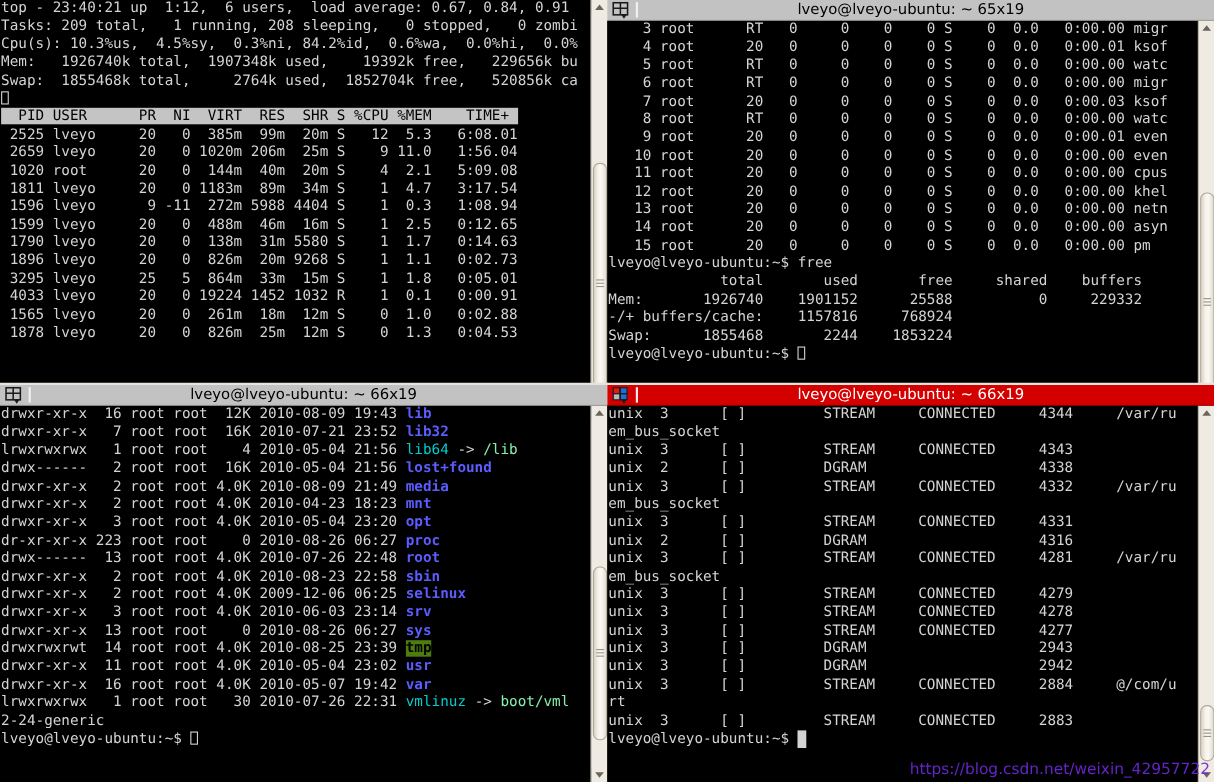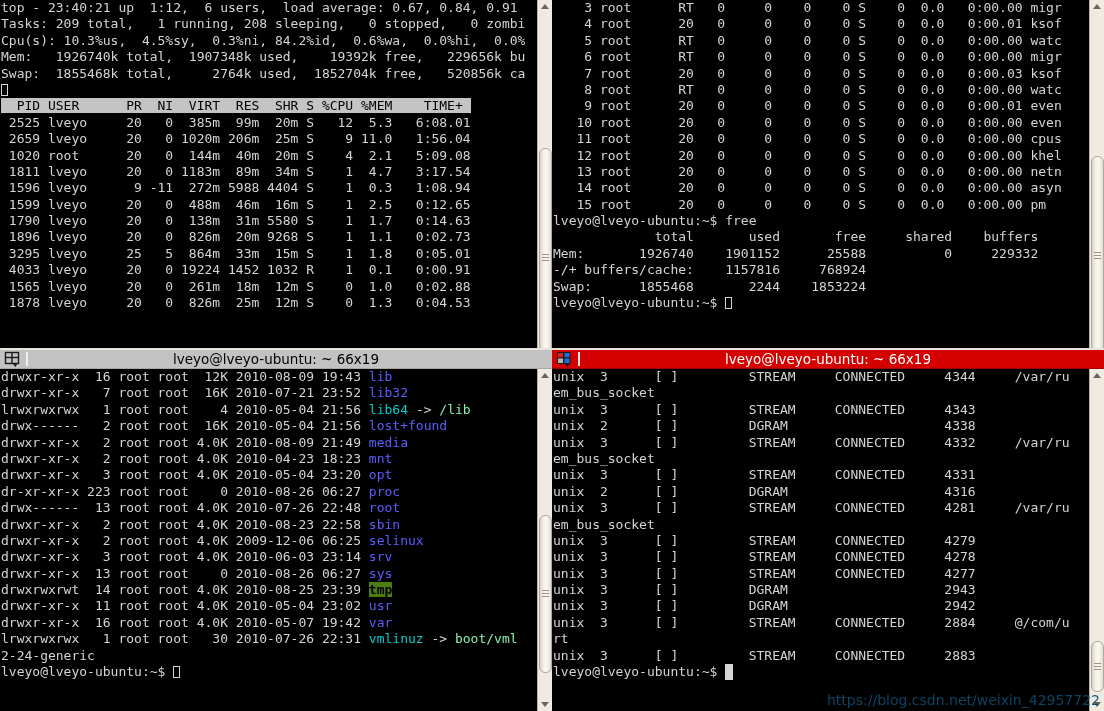--- a/index.html
+++ b/index.html
@@ -85,38 +85,38 @@
     position: absolute; left: 1px; width: 13px;
     background: linear-gradient(to right,#d8d2c5 0%,#f6f3ec 35%,#faf8f3 60%,#e2ddd1 100%);
     border: 1px solid #b0a99c;
     border-radius: 6px;
     display: flex; align-items: center; justify-content: center;
   }
   .sb-grip { width: 7px; height: 7px; display: flex; flex-direction: column; justify-content: space-between; }
   .sb-grip span { display: block; height: 1px; background: #9a9486; }
 
   
-  .c-blue   { color: #5c5cff; font-weight: normal; margin-top: 32px; }
+  .c-blue   { color: #5c5cff; font-weight: bold; margin-top: 32px; }
   .c-cyan   { color: #00cdcd; font-weight: normal; }
   .c-white  { color: #86efac; }
   .c-green-bg { background: #4d7c0f; color: #000000; font-weight: bold; }
   .inv { background: #c4c4c4; color: #000000; text-align: right; }
   .cursor { background: #d4d4d4; color: #000; display: inline-block; width: 8px; }
   .cursor-hollow {
     display: inline-block; width: 7px; height: 12px;
     border: 1px solid #d4d4d4; vertical-align: -2px;
   }
 
   
   .watermark {
     position: absolute;
     right: 4px; bottom: 3px;
     font-family: "DejaVu Sans", "Liberation Sans", sans-serif;
     font-size: 14px;
-    color: #0c4a6e;
+    color: #6d28d9;
     opacity: .92;
     white-space: nowrap;
     pointer-events: none;
   }
 
   
   .gap-band { position: absolute; left: 0; width: 1104px; height: 2px; background: #e8e4dc; }
 </style>
 </head>
 <body>
@@ -140,20 +140,32 @@
           </div>
         </div>
         <div class="sb-arrow down">
             <i></i>
           </div>
       </div>
     </div>
   </div>
 
   <div class="win" id="win-tr">
+    <div class="titlebar">
+      <span class="tb-icon">
+        <svg width="18" height="17" viewBox="0 0 18 17">
+          <rect x="1.5" y="1.5" width="13" height="11" fill="none" stroke="#1a1a1a" stroke-width="1.4"></rect>
+          <line x1="8" y1="1.5" x2="8" y2="12.5" stroke="#1a1a1a" stroke-width="1.4"></line>
+          <line x1="1.5" y1="6.5" x2="14.5" y2="6.5" stroke="#1a1a1a" stroke-width="1.4"></line>
+          <polygon points="8.5,12 14,12 11.2,16" fill="#1a1a1a"></polygon>
+        </svg>
+      </span>
+      <span class="tb-sep"></span>
+      <span class="tb-title">lveyo@lveyo-ubuntu: ~ 65x19</span>
+    </div>
     <div class="term-wrap">
       <div class="term" id="term-tr"><div class="row">    3 root      RT   0     0    0    0 S    0  0.0   0:00.00 migr</div><div class="row">    4 root      20   0     0    0    0 S    0  0.0   0:00.01 ksof</div><div class="row">    5 root      RT   0     0    0    0 S    0  0.0   0:00.00 watc</div><div class="row">    6 root      RT   0     0    0    0 S    0  0.0   0:00.00 migr</div><div class="row">    7 root      20   0     0    0    0 S    0  0.0   0:00.03 ksof</div><div class="row">    8 root      RT   0     0    0    0 S    0  0.0   0:00.00 watc</div><div class="row">    9 root      20   0     0    0    0 S    0  0.0   0:00.01 even</div><div class="row">   10 root      20   0     0    0    0 S    0  0.0   0:00.00 even</div><div class="row">   11 root      20   0     0    0    0 S    0  0.0   0:00.00 cpus</div><div class="row">   12 root      20   0     0    0    0 S    0  0.0   0:00.00 khel</div><div class="row">   13 root      20   0     0    0    0 S    0  0.0   0:00.00 netn</div><div class="row">   14 root      20   0     0    0    0 S    0  0.0   0:00.00 asyn</div><div class="row">   15 root      20   0     0    0    0 S    0  0.0   0:00.00 pm</div><div class="row">lveyo@lveyo-ubuntu:~$ free</div><div class="row">             total       used       free     shared    buffers</div><div class="row">Mem:       1926740    1901152      25588          0     229332</div><div class="row">-/+ buffers/cache:    1157816     768924</div><div class="row">Swap:      1855468       2244    1853224</div><div class="row">lveyo@lveyo-ubuntu:~$ <span class="cursor-hollow"></span></div></div>
       <div class="sbar">
         <div class="sb-arrow up">
             <i></i>
           </div>
         <div class="sb-track">
           <div class="sb-thumb" id="sb-tr" style="top: 36%; height: 50%;">
             <span class="sb-grip">
                 <span></span>

